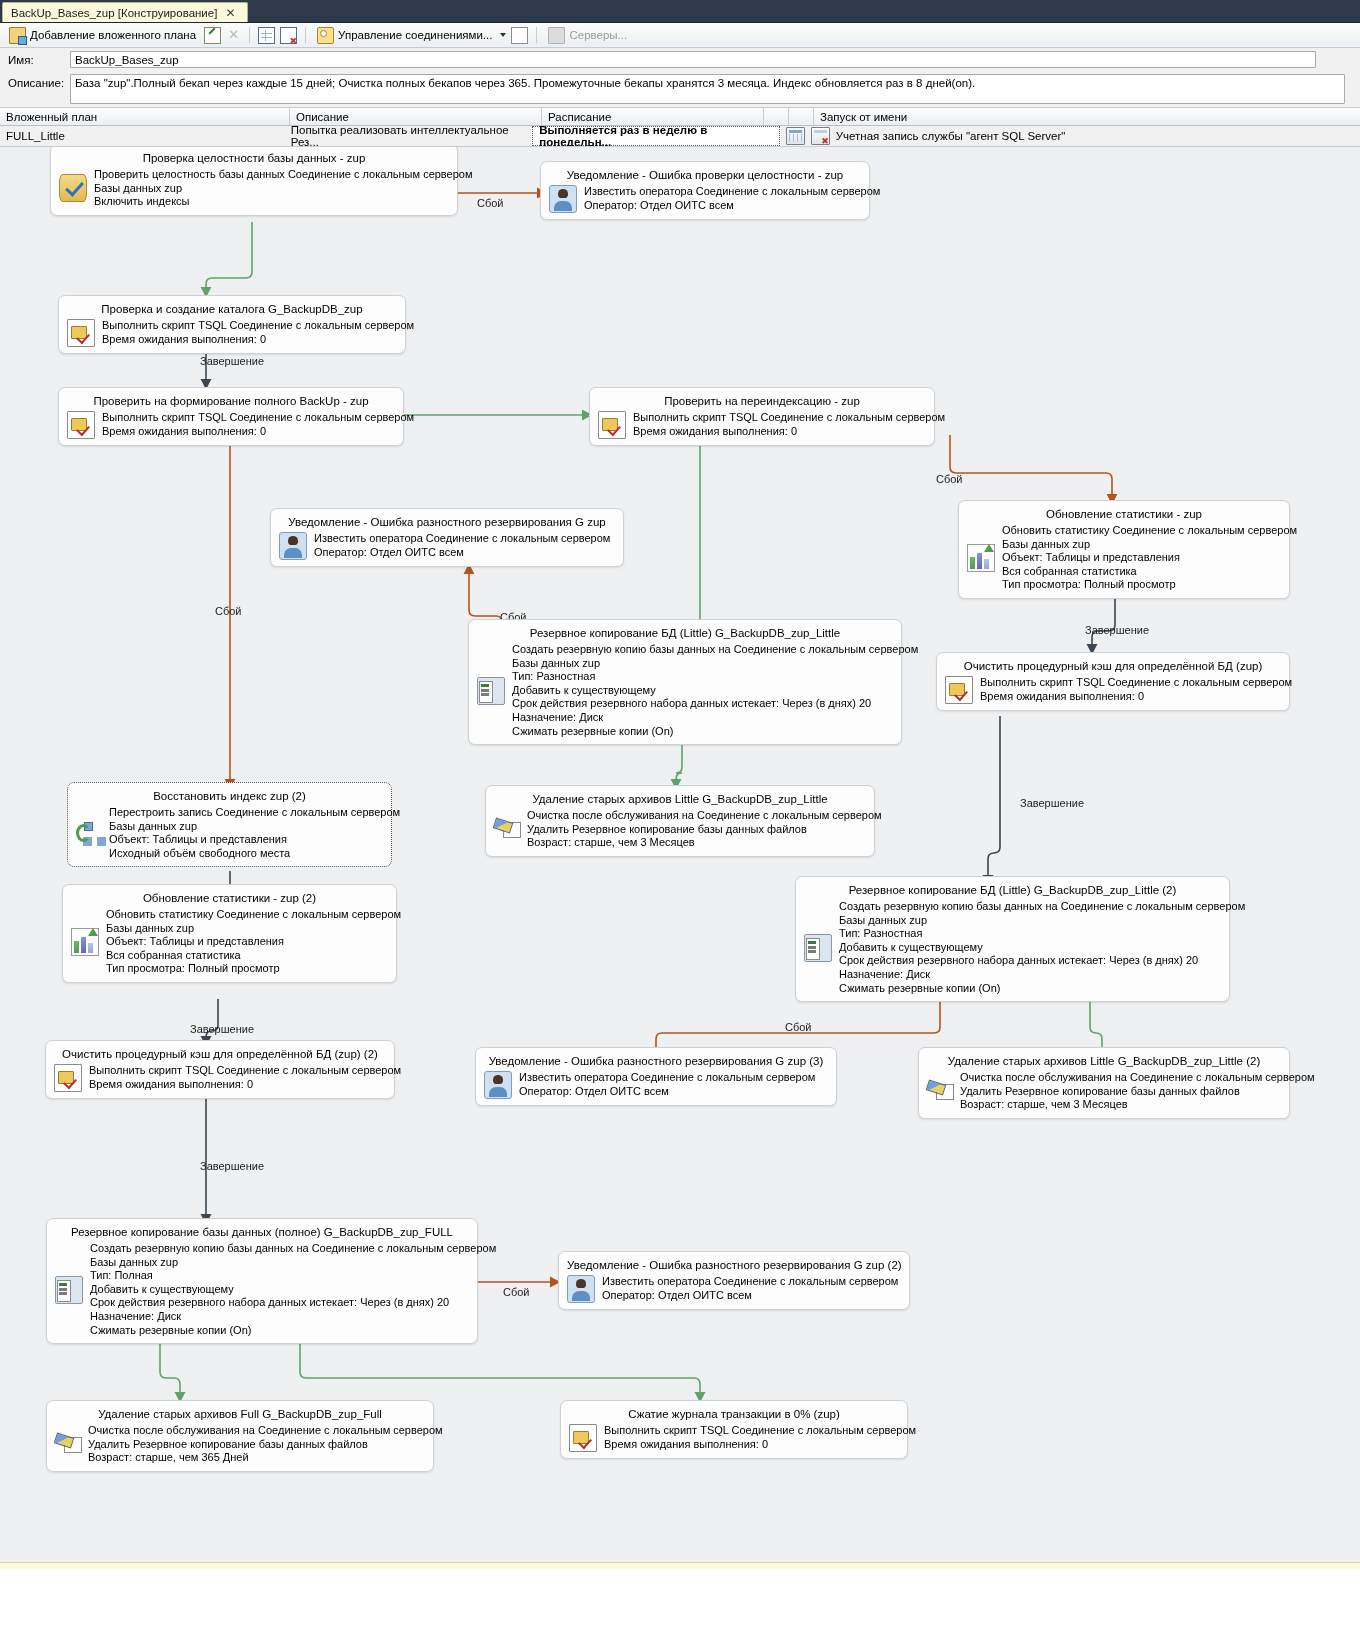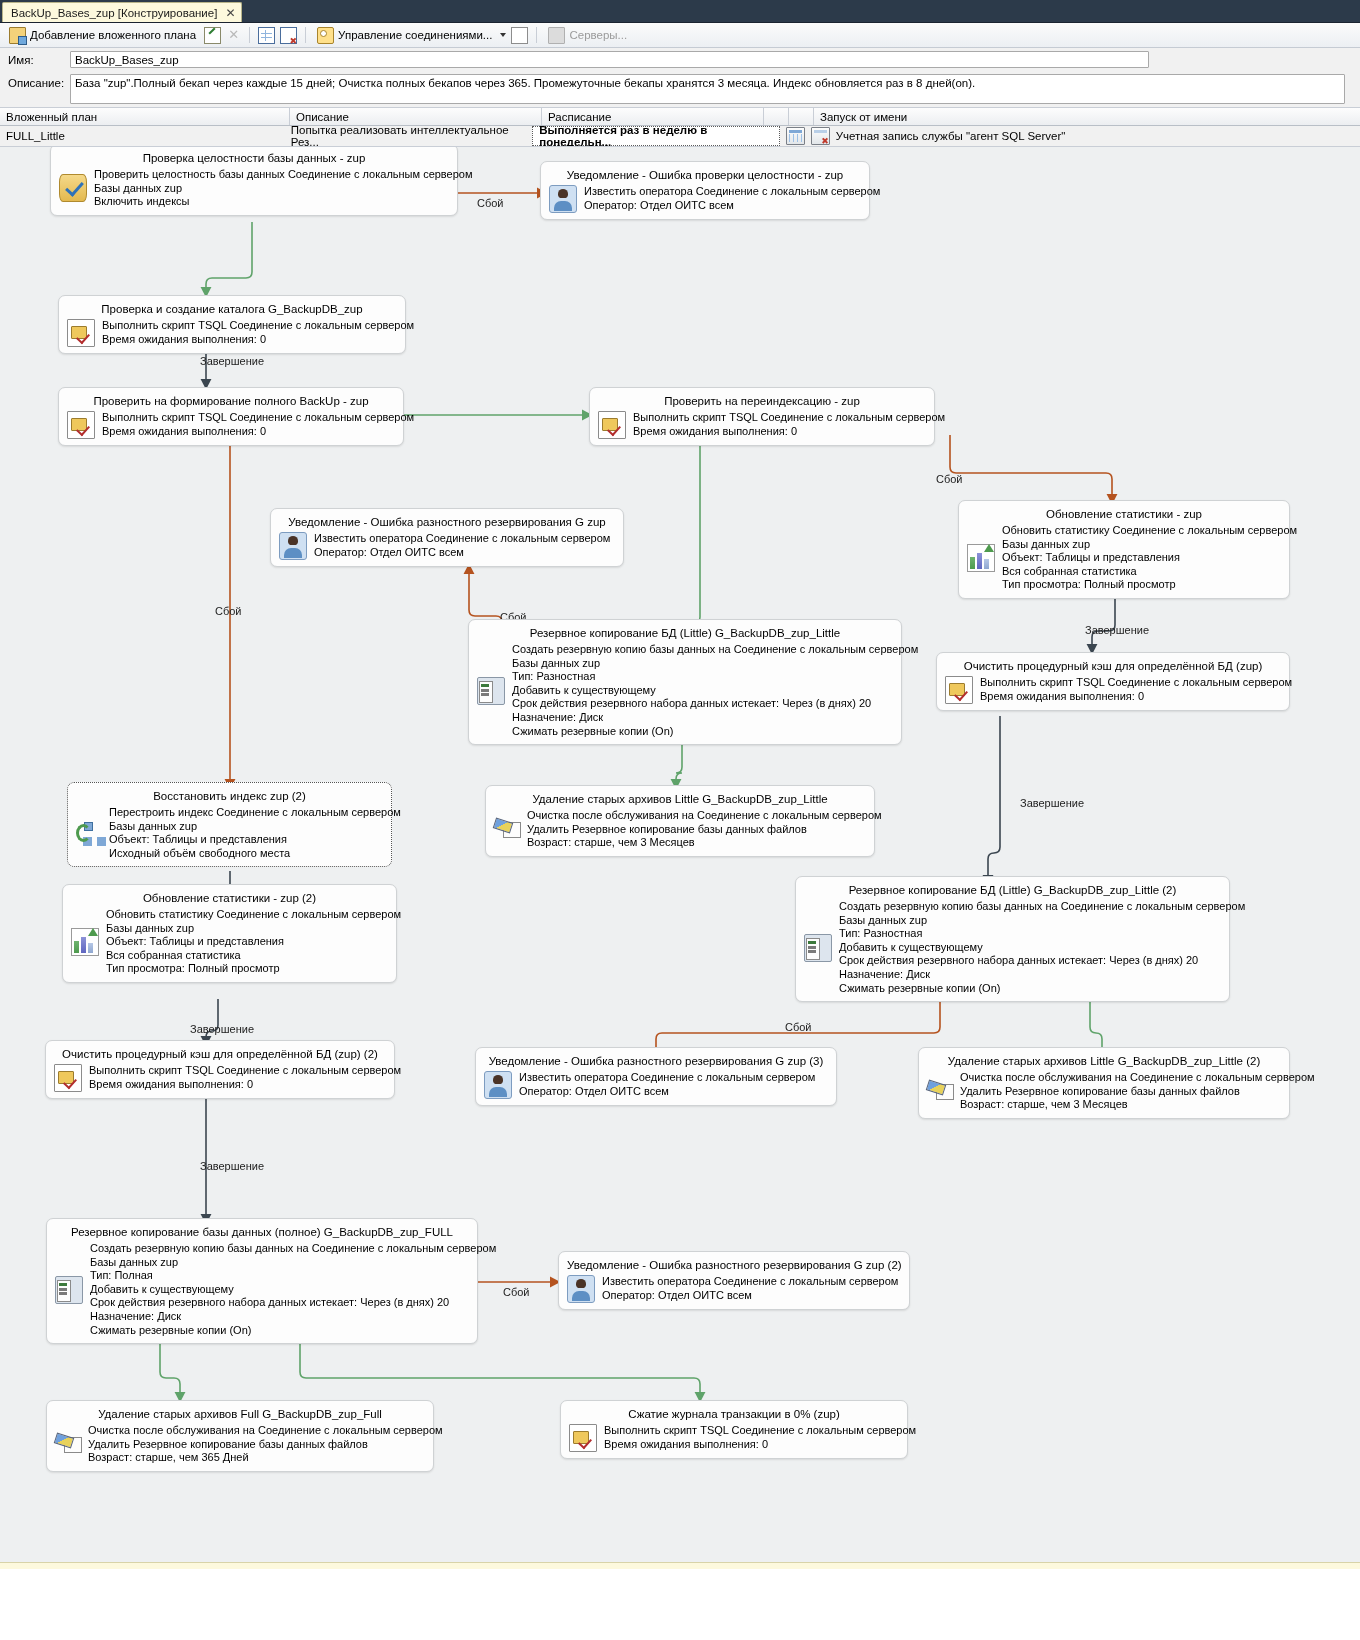--- a/index.html
+++ b/index.html
@@ -14,21 +14,21 @@
   
   .tabstrip{
     height:22px;background:#2c3a4a;position:relative;
     border-bottom:1px solid #1b2430;
   }
   .tab{
     position:absolute;left:2px;top:2px;height:19px;
     background:#fdf9dd;border:1px solid #b8b48a;border-bottom:none;
     border-radius:2px 2px 0 0;
     display:flex;align-items:center;gap:8px;
-    padding:0 6px 0 8px;font-size:11.5px;color:#1b1b1b;
+    padding:0 12px 0 8px;font-size:11.5px;color:#1b1b1b;
   }
   .tab .x{font-size:12px;color:#444;cursor:pointer;font-weight:bold;}
 
   
   .toolbar{
     height:24px;background:linear-gradient(#fbfbfb,#eceff3);
     border-bottom:1px solid #c5cbd3;
     display:flex;align-items:center;gap:5px;padding:0 6px;
   }
   .tb-item{display:flex;align-items:center;gap:4px;font-size:11.5px;padding:1px 3px;border-radius:2px;}
@@ -55,21 +55,21 @@
   .ico-srv{background:#dcdcdc;border:1px solid #b0b0b0;border-radius:1px;}
   .caret{width:0;height:0;border-left:3.5px solid transparent;border-right:3.5px solid transparent;border-top:4px solid #333;}
 
   
   .formrow{display:flex;align-items:flex-start;background:#f1f1f1;padding:3px 0 3px 8px;}
   .formrow .lbl{width:62px;flex:none;font-size:11.5px;padding-top:3px;}
   .fld{
     background:#fff;border:1px solid #a9a9a9;border-radius:1px;
     font-size:11.5px;padding:2px 4px;box-sizing:border-box;
   }
-  .fld-name{width:1079px;height:17px;line-height:13px;}
+  .fld-name{width:1246px;height:17px;line-height:13px;}
   .fld-desc{width:1275px;height:30px;line-height:13px;}
 
   
   .gridhead{
     display:flex;height:17px;align-items:center;
     background:linear-gradient(#fdfdfd,#eceef1);
     border-top:1px solid #c9ced6;border-bottom:1px solid #b9bfc7;
     font-size:11.5px;
   }
   .gridhead>div{padding-left:6px;border-right:1px solid #c9ced6;height:100%;display:flex;align-items:center;box-sizing:border-box;}
@@ -376,21 +376,21 @@
           <div>Время ожидания выполнения: 0</div>
       </div>
     </div>
   </div>
 
   <div class="node sel" style="left:67px;top:635px;width:325px">
     <div class="ntitle">Восстановить индекс zup (2)</div>
     <div class="nbody">
       <div class="nico i-reindex"></div>
       <div class="lines">
-        <div>Перестроить индекс Соединение с локальным сервером</div>
+        <div>Перестроить запись Соединение с локальным сервером</div>
           <div>Базы данных zup</div>
         <div>Объект: Таблицы и представления</div>
           <div>Исходный объём свободного места</div>
       </div>
     </div>
   </div>
 
   <div class="node" style="left:485px;top:638px;width:390px">
     <div class="ntitle">Удаление старых архивов Little G_BackupDB_zup_Little</div>
     <div class="nbody">

